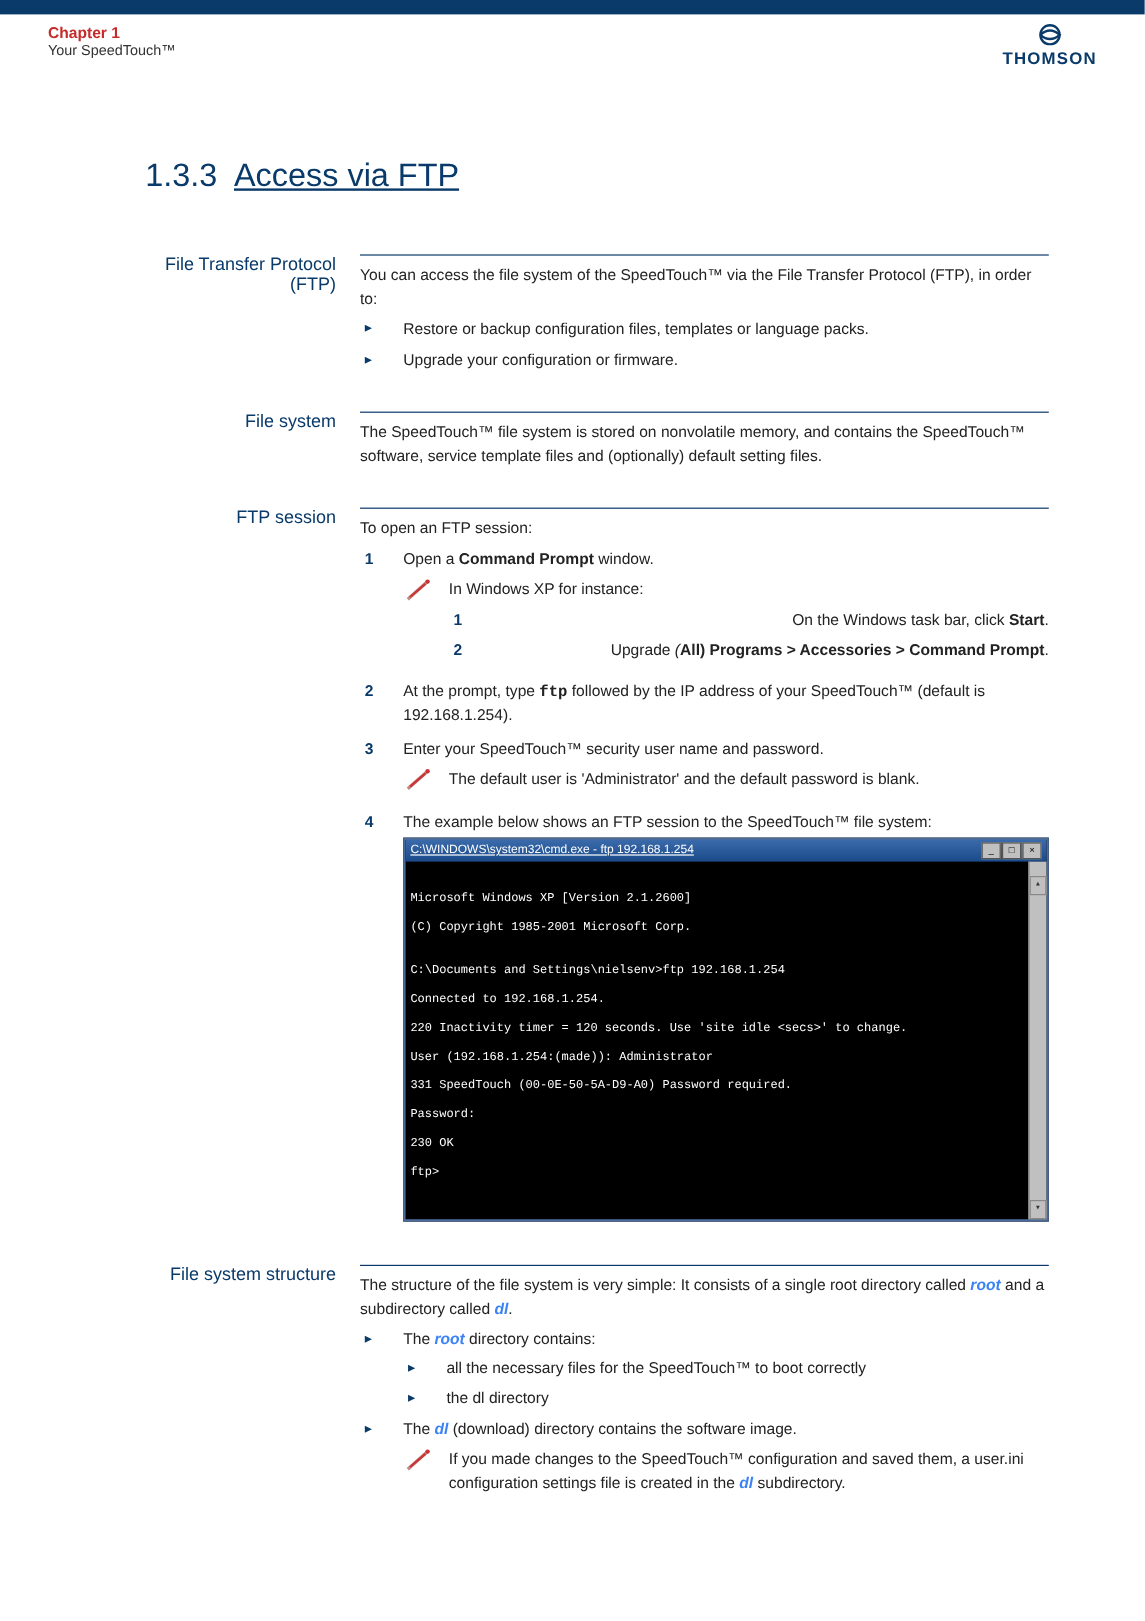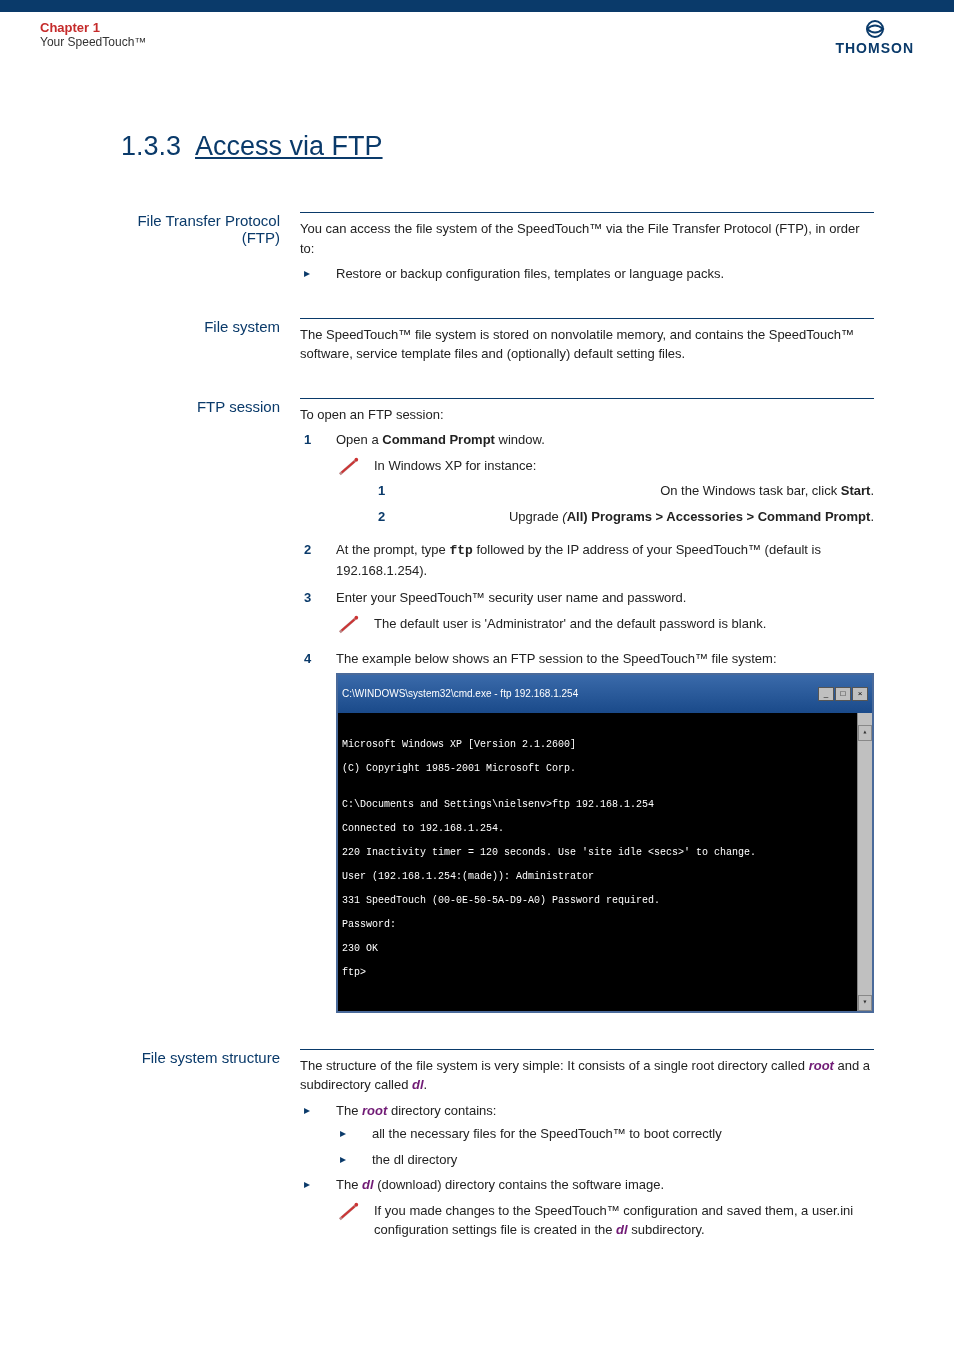--- a/index.html
+++ b/index.html
@@ -173,25 +173,26 @@
     font-family: "Courier New", monospace;
     font-size: 10px;
     color: #fff;
     margin-top: 4px;
     line-height: 1.2;
     position: relative;
   }
   .terminal-title {
     background: linear-gradient(#3a6aaa, #1a4a8a);
     color: #fff;
-    padding: 12px 4px;
+    padding: 2px 4px;
     font-family: Arial, sans-serif;
     display: flex;
     justify-content: space-between;
     align-items: center;
+    text-decoration: underline;
   }
   .win-controls span {
     display: inline-block;
     width: 14px;
     height: 12px;
     background: #c0c0c0;
     border: 1px solid #555;
     color: #000;
     text-align: center;
     font-size: 8px;
@@ -213,21 +214,21 @@
   .term-scroll .up, .term-scroll .down {
     height: 14px;
     background: #c0c0c0;
     border: 1px solid #888;
     text-align: center;
     font-size: 8px;
     line-height: 12px;
     color: #333;
   }
   .term-scroll .down { position: absolute; bottom: 0; left: 0; right: 0; }
-  .bolditalic { font-weight: bold; font-style: italic; color: #701a75; }
+  .bolditalic { font-weight: bold; font-style: italic; color: #3b82f6; }
   .mono { font-family: "Courier New", monospace; font-weight: bold; }
   b { font-weight: bold; }
 </style>
 </head>
 <body>
 
 <div class="topbar"></div>
 
 <div class="header">
   <div class="header-left">
@@ -250,20 +251,21 @@
   <h1 class="section-title">
     <span class="section-num">1.3.3</span><span>Access via FTP</span>
   </h1>
 
   <div class="row">
     <div class="label">File Transfer Protocol (FTP)</div>
     <div class="body">
       <p>You can access the file system of the SpeedTouch™ via the File Transfer Protocol (FTP), in order to:</p>
       <ul class="arrow">
         <li>Restore or backup configuration files, templates or language packs.</li>
+        <li>Upgrade your configuration or firmware.</li>
       </ul>
     </div>
   </div>
 
   <div class="row">
     <div class="label">File system</div>
     <div class="body">
       <p>The SpeedTouch™ file system is stored on nonvolatile memory, and contains the SpeedTouch™ software, service template files and (optionally) default setting files.</p>
     </div>
   </div>

